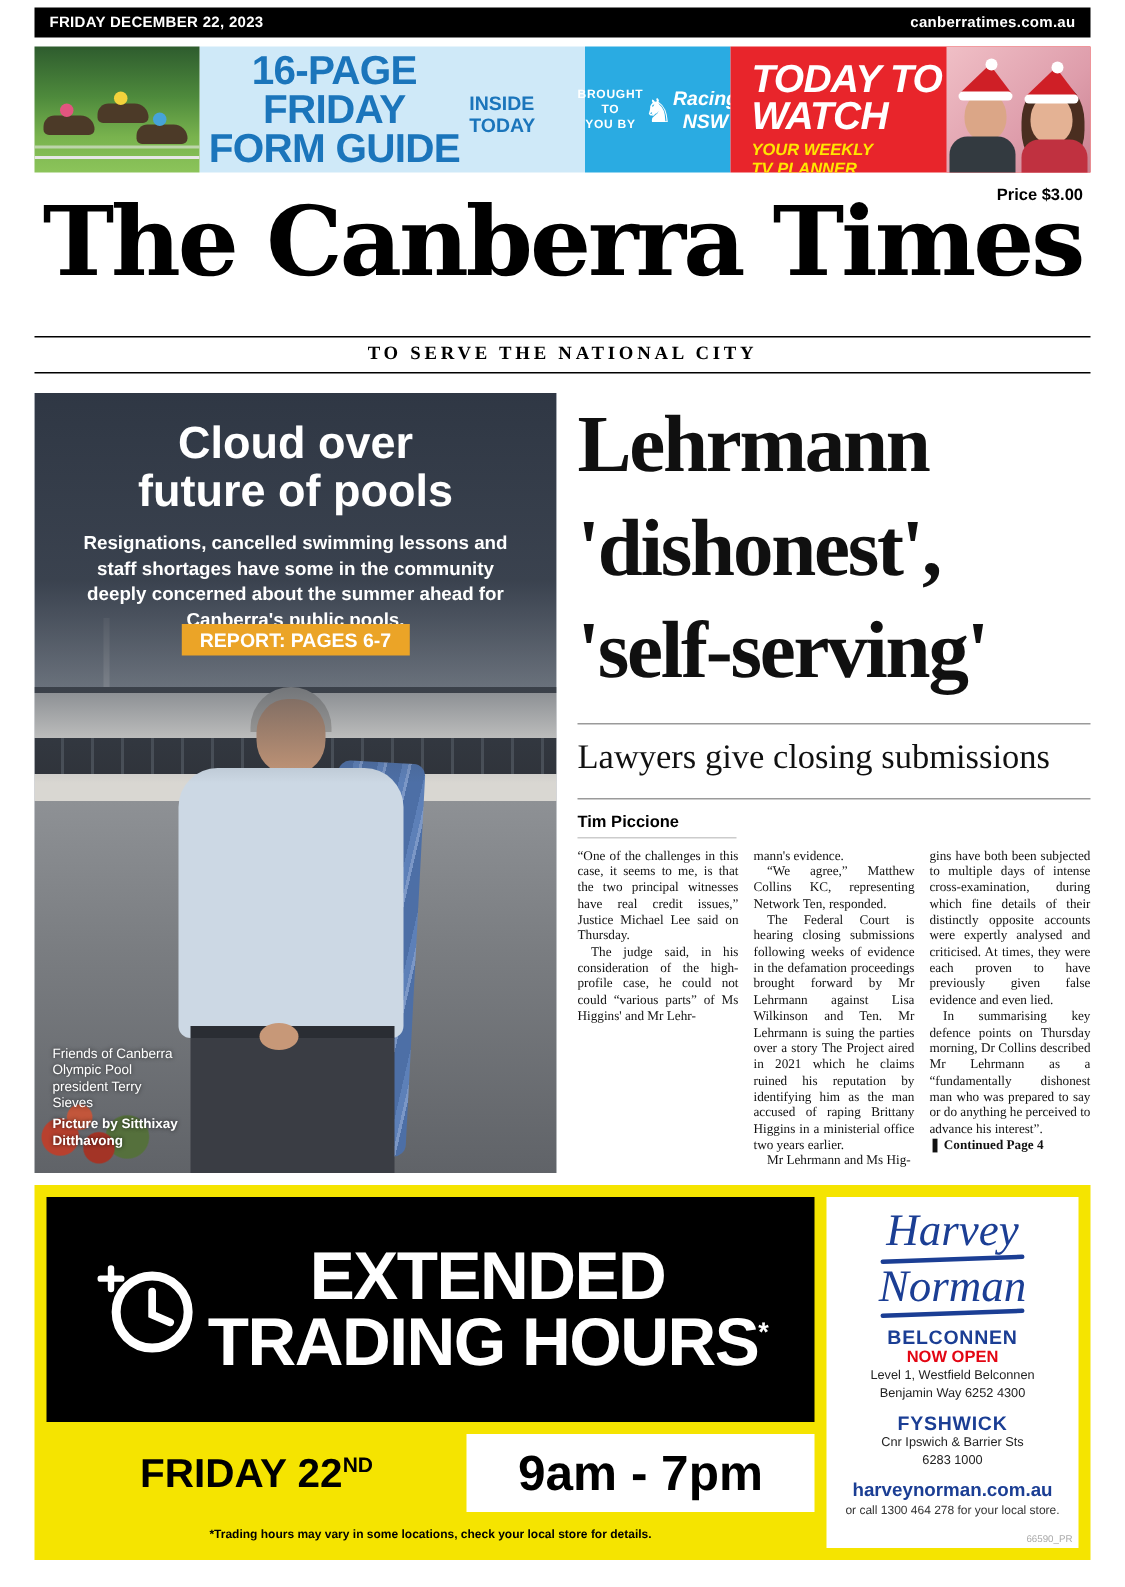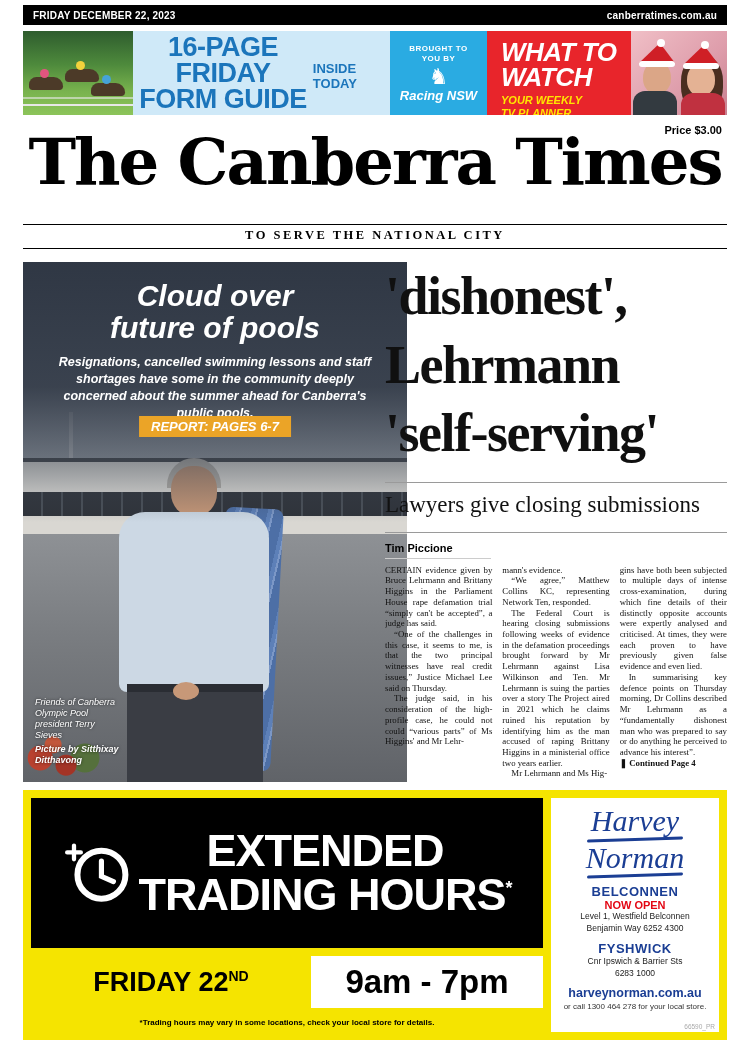--- a/index.html
+++ b/index.html
@@ -21,21 +21,21 @@
   .horse { position:absolute; width:34px; height:13px; background:#4c3a28; border-radius:8px 10px 4px 4px; }
   .horse::after { content:""; position:absolute; top:-8px; left:11px; width:9px; height:9px; border-radius:50%; }
   .h1 { left:6px; top:46px; } .h1::after { background:#e2557f; }
   .h2 { left:42px; top:38px; } .h2::after { background:#f2d23c; }
   .h3 { left:68px; top:52px; } .h3::after { background:#46a3d8; }
 
   .banner-fg { flex:1; background:#cfe9f8; display:flex; flex-direction:row; justify-content:center; align-items:center; }
   .fg-title { font-size:27px; font-weight:800; color:#1b75bb; line-height:.97; text-align:center; letter-spacing:-.5px; }
   .fg-sub { margin-top:5px; font-size:13px; font-weight:800; color:#1b75bb; }
 
-  .banner-by { width:97px; background:#2aabe2; color:#fff; display:flex; flex-direction:column;
+  .banner-by { width:97px; background:#2aabe2; color:#fff; display:flex; flex-direction:row;
                align-items:center; justify-content:center; text-align:center; }
   .by-label { font-size:8px; font-weight:700; letter-spacing:.5px; line-height:1.25; }
   .by-horse { font-size:22px; line-height:1; margin:2px 0 0; color:#fff; }
   .by-brand { font-size:13px; font-weight:800; font-style:italic; }
 
   .banner-watch { width:240px; background:#e8252b; position:relative; overflow:hidden; color:#fff; padding:9px 0 0 14px; }
   .watch-title { font-size:26px; font-weight:900; font-style:italic; line-height:.95; letter-spacing:-.5px; }
   .watch-sub { margin-top:5px; font-size:11px; font-weight:800; font-style:italic; color:#ffe600; line-height:1.15; }
   .watch-photo { position:absolute; right:0; top:0; width:96px; height:100%;
      background:linear-gradient(135deg,#f0bfc6 0%,#de9dab 60%,#c8808f 100%); }
@@ -54,22 +54,22 @@
   
   .masthead-title { position:absolute; left:0; right:0; top:130px; text-align:center;
      font-family:"DejaVu Serif", serif; font-weight:bold; font-size:64px; letter-spacing:-2px; line-height:1; }
   .price { position:absolute; right:28px; top:124px; font-size:11px; font-weight:bold; }
   .rule { position:absolute; left:23px; width:704px; border-top:1.5px solid #000; }
   .rule-a { top:224px; } .rule-b { top:248px; }
   .tagline { position:absolute; left:0; right:0; top:228px; text-align:center;
      font-family:"Liberation Serif", serif; font-size:12.5px; font-weight:bold; letter-spacing:2.5px; }
 
   
-  .pool { position:absolute; left:23px; top:262px; width:384px; height:520px; overflow:hidden;
-     background:linear-gradient(180deg,#9aa2ad 0%,#a8aeb5 55%,#9a9fa4 100%);font-style:italic; }
+  .pool { position:absolute; left:23px; top:262px; width:348px; height:520px; overflow:hidden;
+     background:linear-gradient(180deg,#9aa2ad 0%,#a8aeb5 55%,#9a9fa4 100%); }
   .pool-pole { position:absolute; top:150px; left:46px; width:4px; height:70px; background:#c9ccd0; }
   .pool-roof { position:absolute; top:196px; left:0; right:0; height:4px; background:#3a3d42; }
   .pool-wall1 { position:absolute; top:200px; left:0; right:0; height:30px; background:#e9e7e2; }
   .pool-glass { position:absolute; top:230px; left:0; right:0; height:24px;
      background:repeating-linear-gradient(90deg,#2f333a 0 18px,#4a5058 18px 20px); }
   .pool-wall2 { position:absolute; top:254px; left:0; right:0; height:18px; background:#d9d7d2; }
   .pool-ground { position:absolute; top:272px; left:0; right:0; bottom:0;
      background:linear-gradient(180deg,#8e9195 0%,#7a7d81 40%,#606368 100%); }
   .man-hair { position:absolute; top:196px; left:144px; width:54px; height:30px; background:#b9b5ae; border-radius:27px 27px 0 0; }
   .man-head { position:absolute; top:204px; left:148px; width:46px; height:50px; background:#c79878; border-radius:45%; }
@@ -163,21 +163,21 @@
     <div class="banner-by">
       <div class="by-label">
         <span style="display:block">BROUGHT TO</span>
         <span style="display:block">YOU BY</span>
       </div>
       <span class="by-horse">♞</span>
       <div class="by-brand">Racing NSW</div>
     </div>
     <div class="banner-watch">
       <div class="watch-title">
-        <span style="display:block">WHAT TO</span>
+        <span style="display:block">TODAY TO</span>
         <span style="display:block">WATCH</span>
       </div>
       <div class="watch-sub">
         <span style="display:block">YOUR WEEKLY</span>
         <span style="display:block">TV PLANNER</span>
       </div>
       <div class="watch-photo">
         <span class="wp-hair2"></span>
         <span class="wp-head wp-head1"></span>
         <span class="wp-head wp-head2"></span>
@@ -222,32 +222,31 @@
     <div class="pool-stand">Resignations, cancelled swimming lessons and staff shortages have some in the community deeply concerned about the summer ahead for Canberra's public pools.</div>
     <div class="pool-report">REPORT: PAGES 6-7</div>
     <div class="pool-cap">
       <span>Friends of Canberra Olympic Pool president Terry Sieves</span>
       <span class="credit">Picture by Sitthixay Ditthavong</span>
     </div>
   </div>
 
   <div class="story">
     <div class="story-head">
+      <div>Lehrmann</div>
       <div>'dishonest',</div>
-      <div>Lehrmann</div>
       <div>'self-serving'</div>
     </div>
     <div class="story-rule"></div>
     <div class="story-sub">Lawyers give closing submissions</div>
     <div class="story-rule"></div>
     <div class="story-by">Tim Piccione</div>
     <div class="story-by-rule"></div>
     <div class="story-cols">
       <div class="story-col">
-        <p>CERTAIN evidence given by Bruce Lehrmann and Brittany Higgins in the Parliament House rape defamation trial “simply can't be accepted”, a judge has said.</p>
         <p>“One of the challenges in this case, it seems to me, is that the two principal witnesses have real credit issues,” Justice Michael Lee said on Thursday.</p>
         <p>The judge said, in his consideration of the high-profile case, he could not could “various parts” of Ms Higgins' and Mr Lehr-</p>
       </div>
       <div class="story-col">
         <p>mann's evidence.</p>
         <p>“We agree,” Matthew Collins KC, representing Network Ten, responded.</p>
         <p>The Federal Court is hearing closing submissions following weeks of evidence in the defamation proceedings brought forward by Mr Lehrmann against Lisa Wilkinson and Ten. Mr Lehrmann is suing the parties over a story The Project aired in 2021 which he claims ruined his reputation by identifying him as the man accused of raping Brittany Higgins in a ministerial office two years earlier.</p>
         <p>Mr Lehrmann and Ms Hig-</p>
       </div>
       <div class="story-col">

